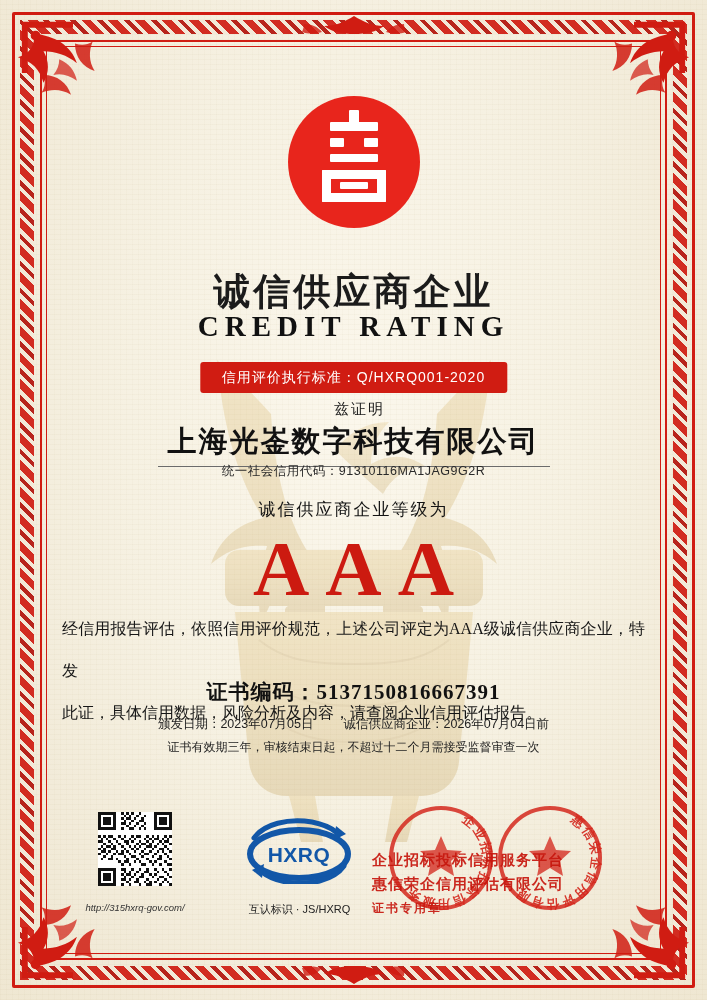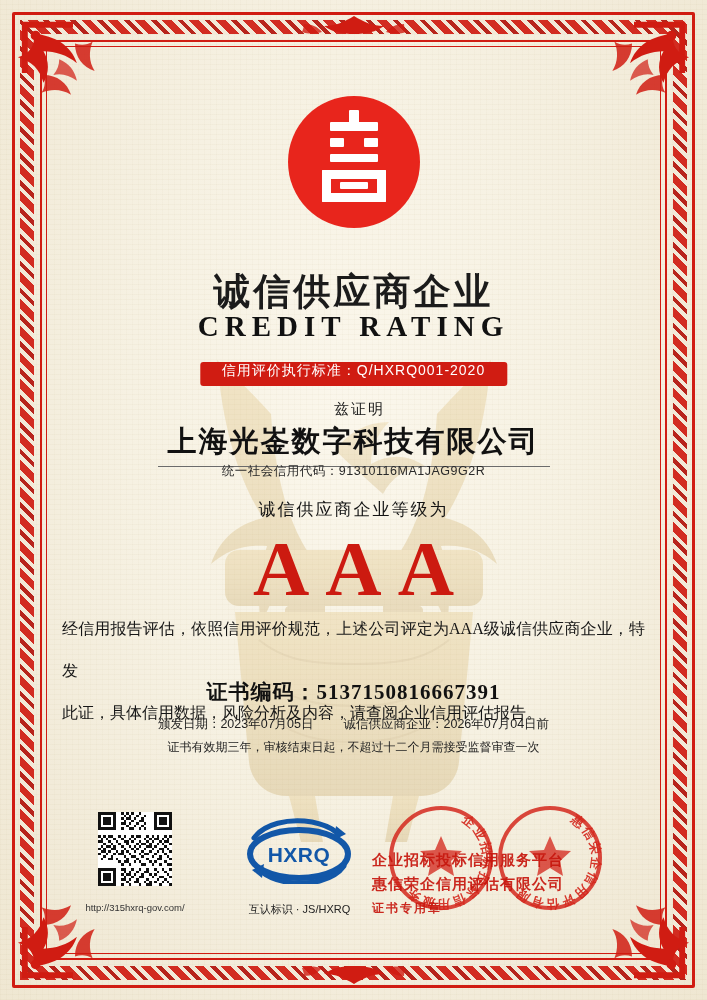--- a/index.html
+++ b/index.html
@@ -133,21 +133,21 @@
 
   .standard-bar {
     position: absolute;
     left: 50%;
     top: 362px;
     transform: translateX(-50%);
     background: #d01c12;
     color: #ffffff;
     font-size: 14px;
     letter-spacing: 1px;
-    padding: 0 22px 6px 22px;
+    padding: 7px 22px 6px 22px;
     border-radius: 3px;
     font-family: "Liberation Sans", sans-serif;
     white-space: nowrap;
   }
 
   .hereby {
     position: absolute;
     left: 12px; right: 0;
     top: 400px;
     font-size: 15px;
@@ -247,20 +247,21 @@
   .qr-wrap svg { width:100%; height:100%; display:block; }
   .qr-url {
     position: absolute;
     left: 60px;
     top: 902px;
     width: 150px;
     text-align: center;
     font-size: 9.5px;
     color: #333;
     font-family: "Liberation Sans", sans-serif;
+    font-style: italic;
   }
 
   .hxrq-logo {
     position: absolute;
     left: 238px;
     top: 818px;
     width: 122px;
     height: 66px;
   }
   .hxrq-logo svg { width: 100%; height: 100%; display:block; }

